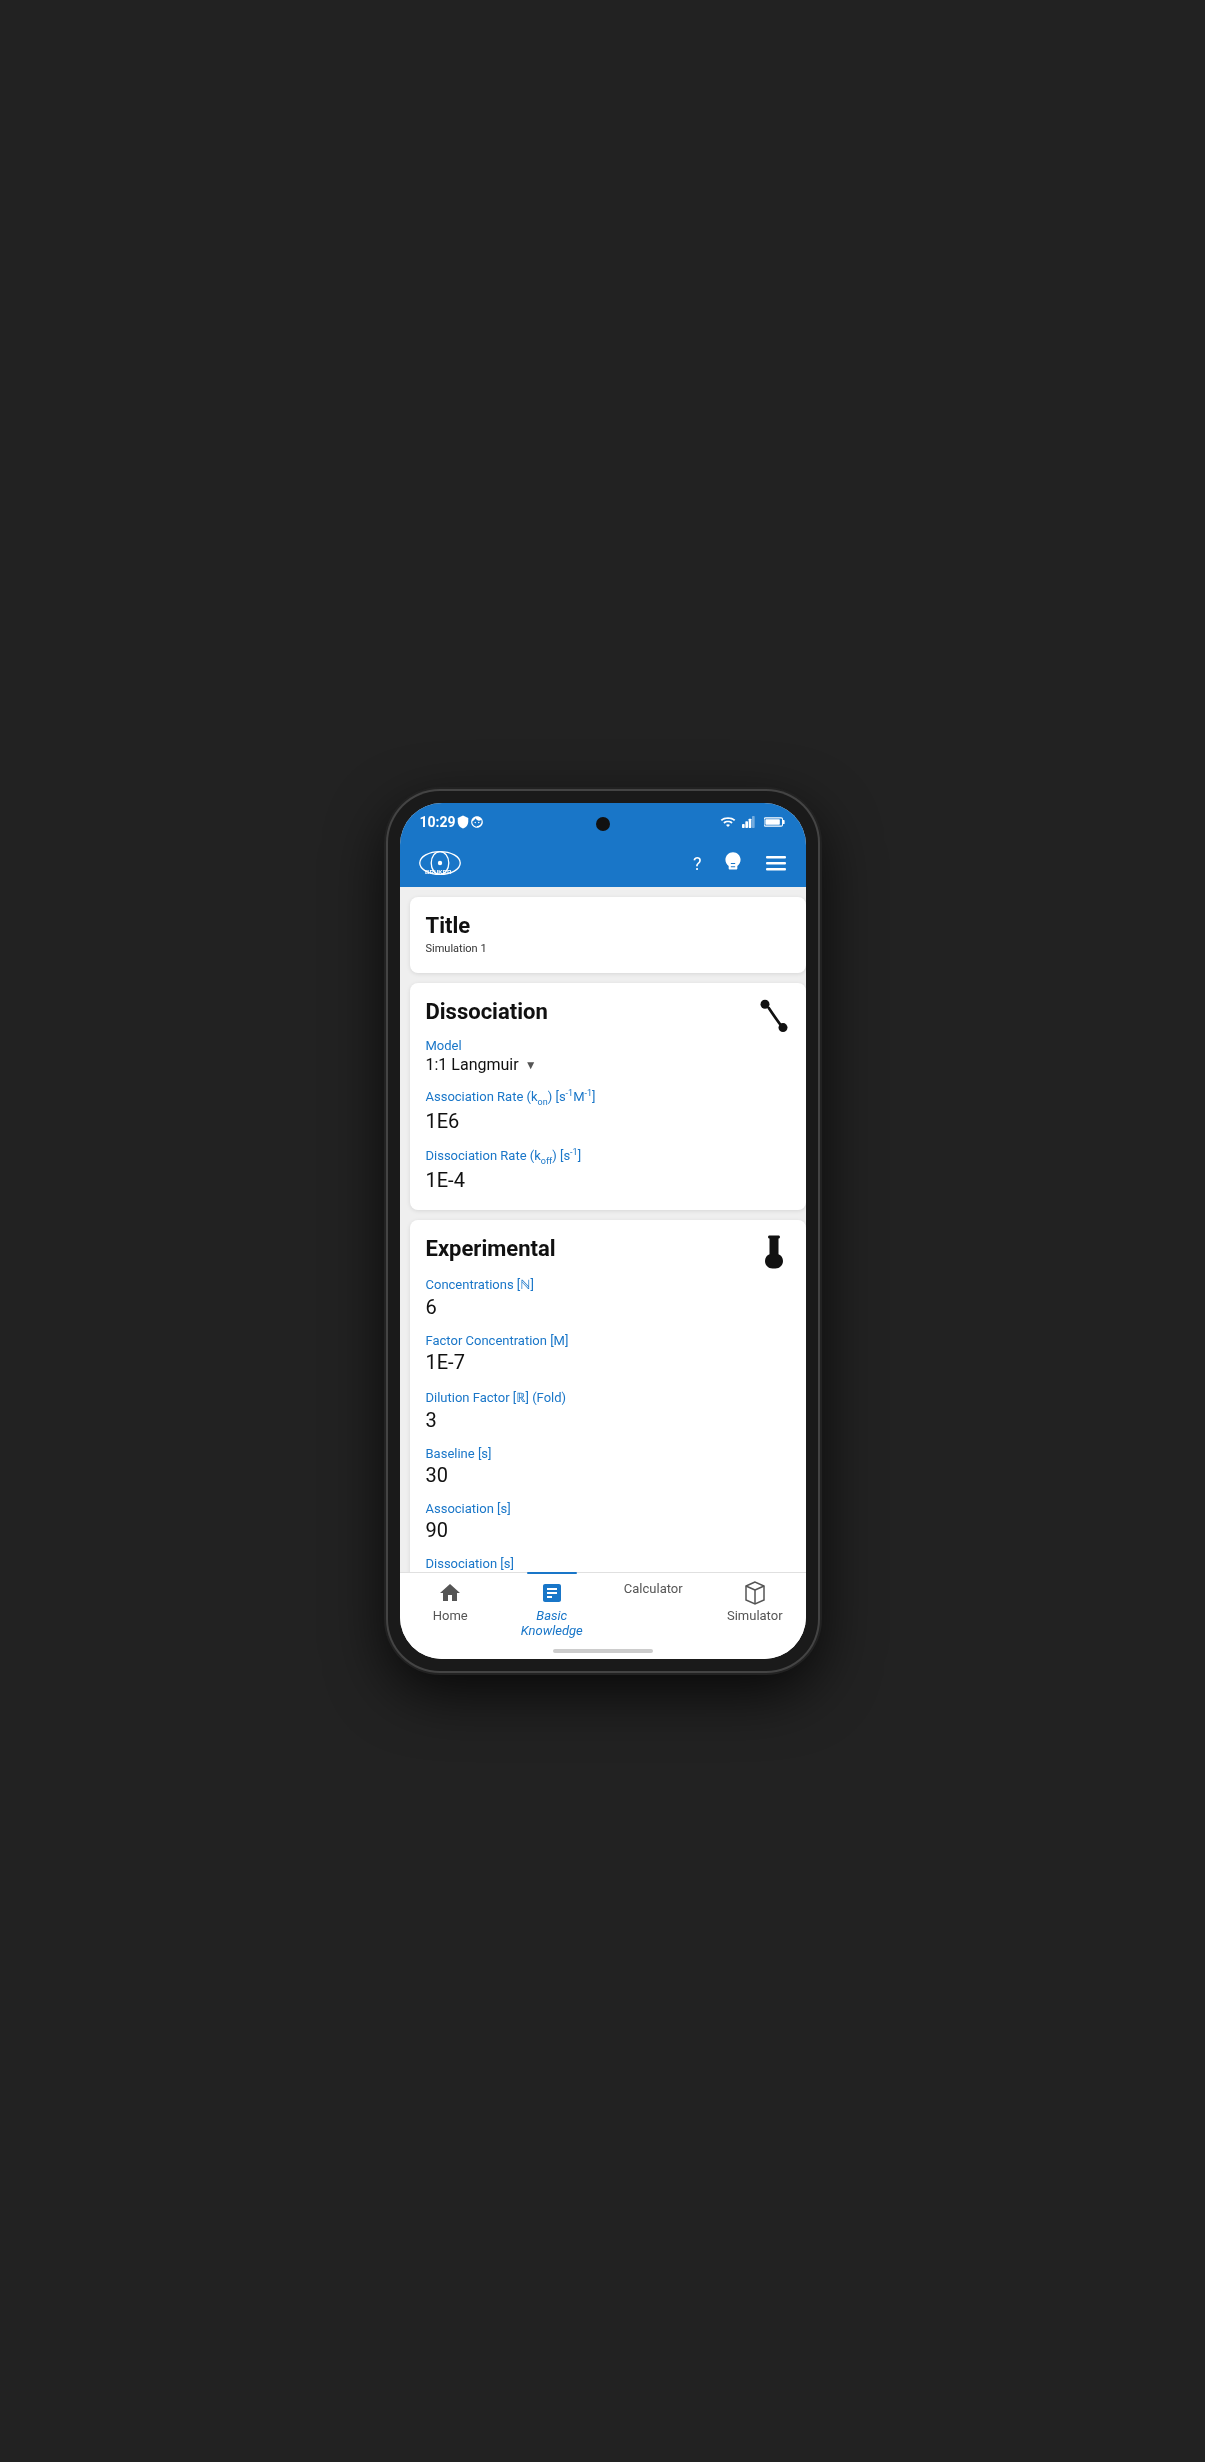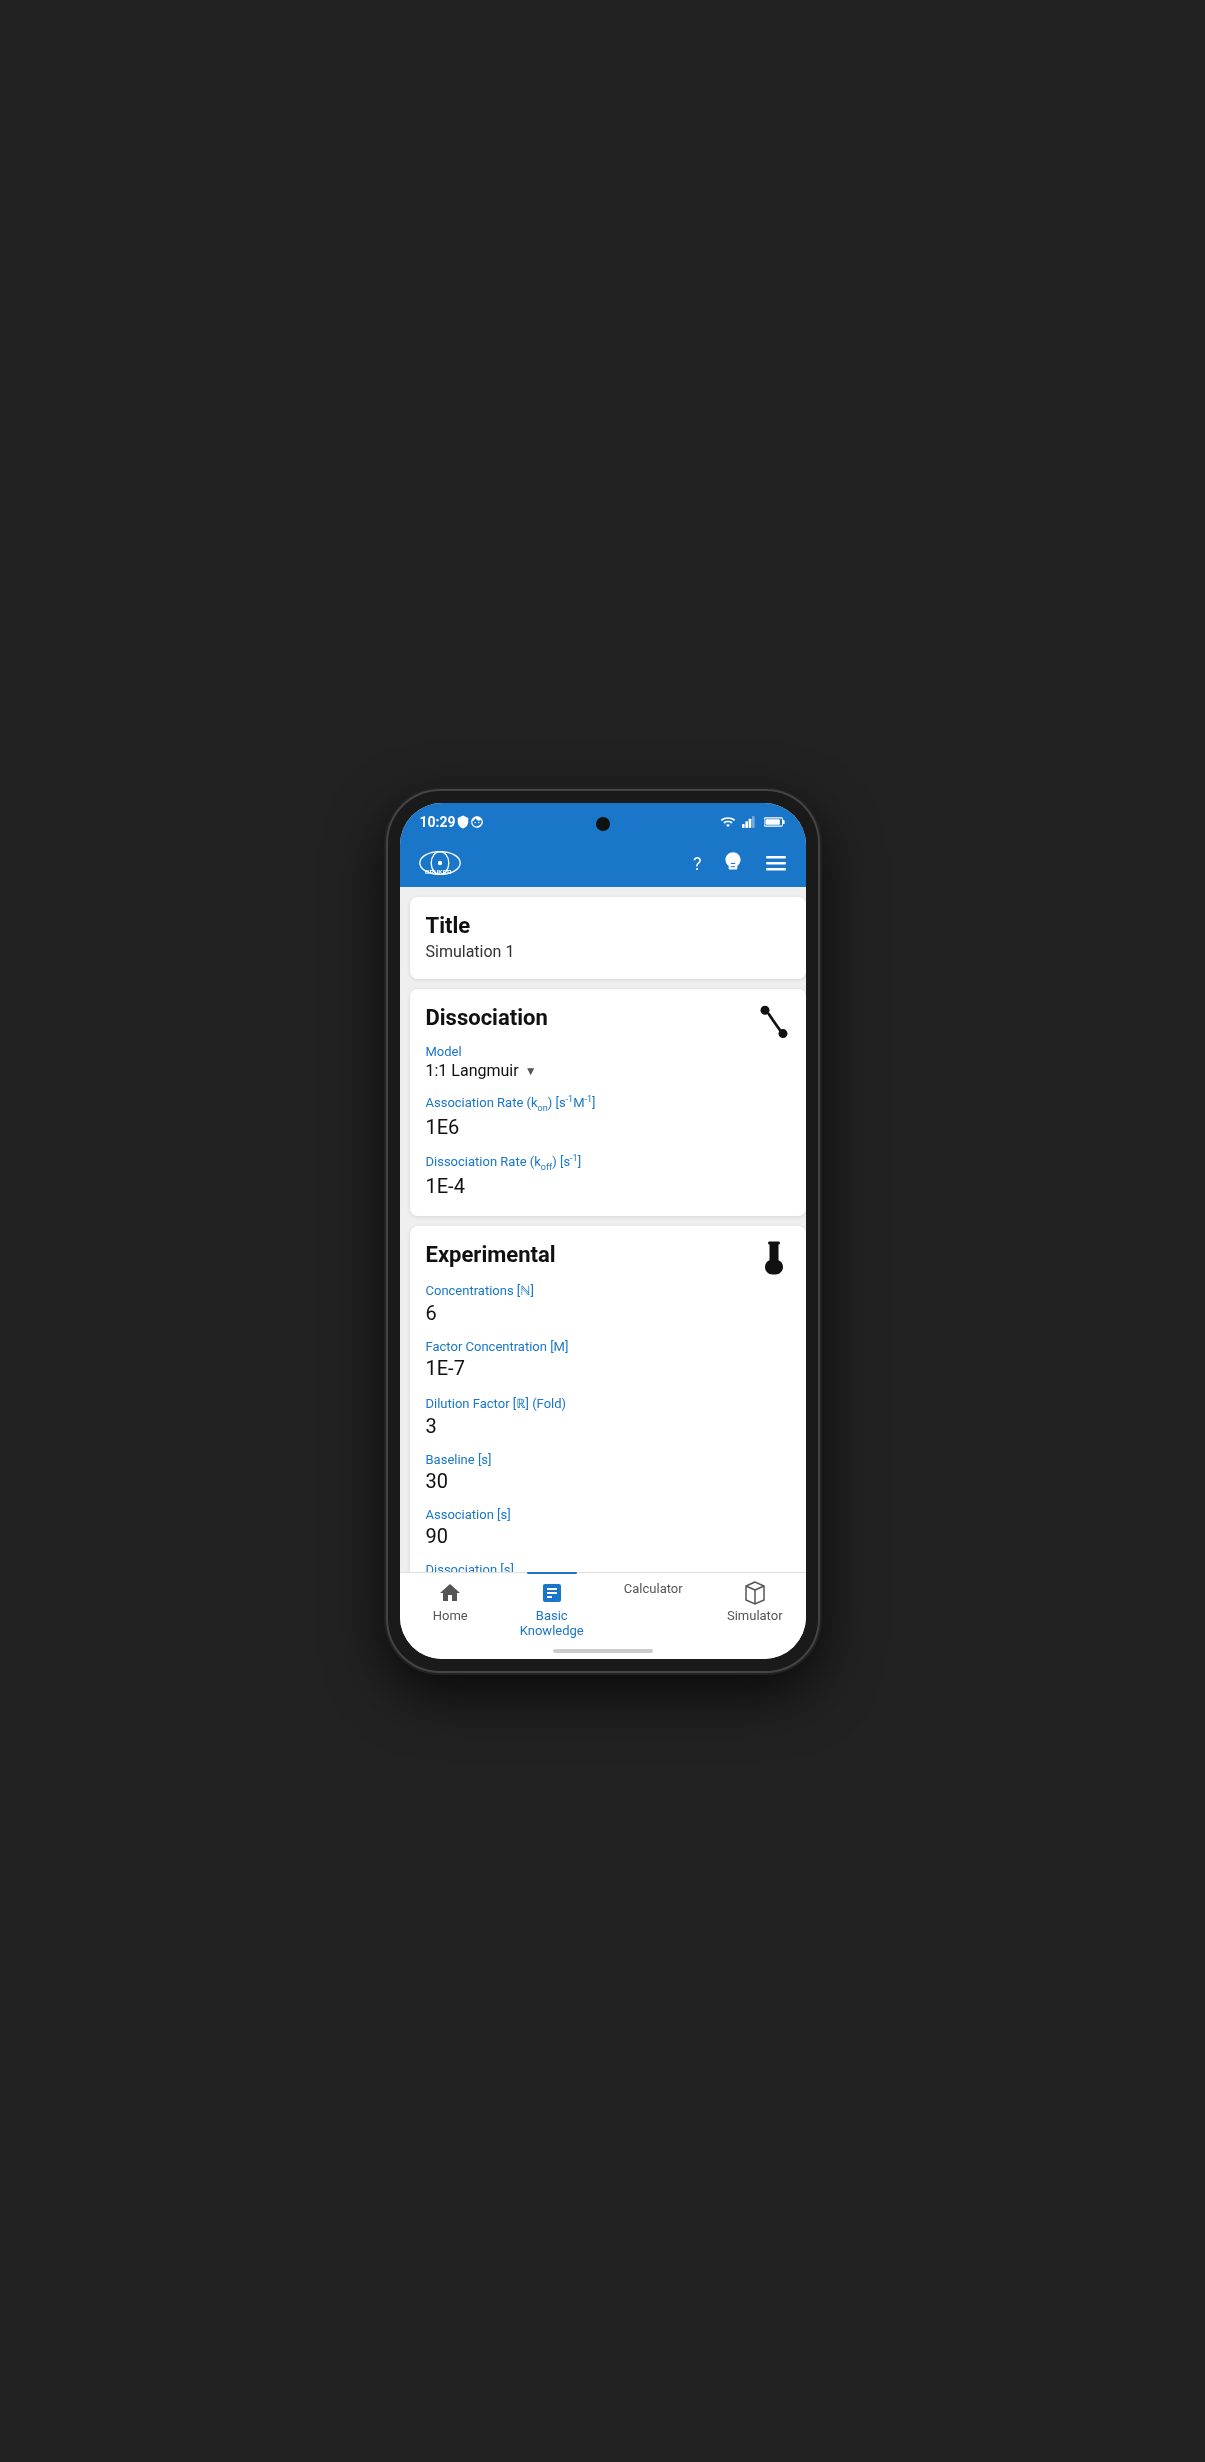--- a/index.html
+++ b/index.html
@@ -130,21 +130,21 @@
     }
 
     .card-title {
       font-size: 22px;
       font-weight: 700;
       color: #111;
       margin-bottom: 4px;
     }
 
     .card-subtitle {
-      font-size: 16px;
+      font-size: 11px;
       color: #333;
     }
 
     .field-label {
       font-size: 13px;
       color: #1976c8;
       margin-top: 14px;
       margin-bottom: 2px;
     }
 
@@ -200,20 +200,21 @@
     .nav-label {
       font-size: 13px;
       color: #555;
       text-align: center;
       line-height: 1.2;
     }
 
     .nav-item.active .nav-icon,
     .nav-item.active .nav-label {
       color: #1976c8;
+      font-style: italic;
     }
 
     
     .nav-item.active {
       position: relative;
     }
 
     
     .home-indicator {
       background: white;

